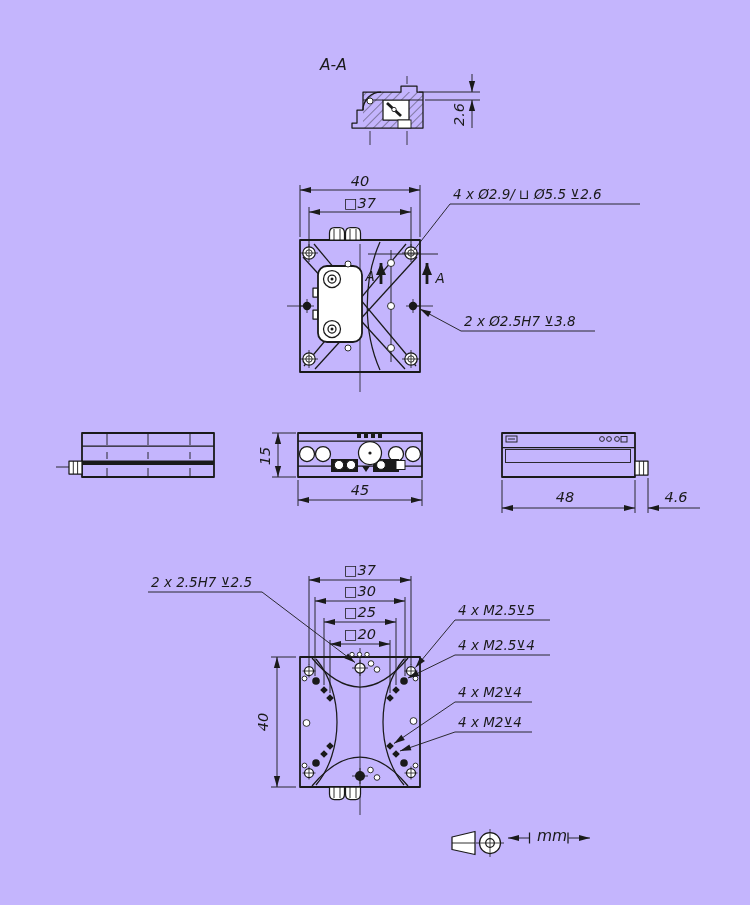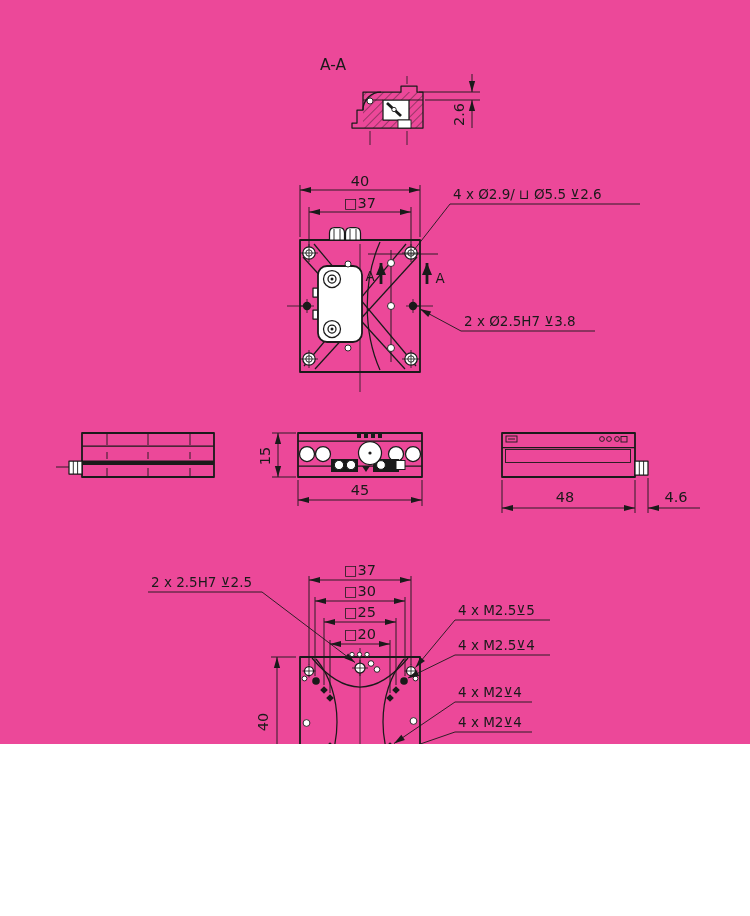--- a/index.html
+++ b/index.html
@@ -1,16 +1,16 @@
 <!DOCTYPE html>
 <html><head>
 <meta charset="utf-8">
 <style>
   html,body{margin:0;padding:0;background:#ffffff;}
-  .page{width:750px;height:744px;position:relative;background:#ec4899;overflow:hidden;}
+  .page{width:750px;height:905px;position:relative;background:#c4b5fd;overflow:hidden;font-style:italic;}
   svg text{font-family:"DejaVu Sans","Liberation Sans",sans-serif;fill:#1a1a1a;}
   .ts{font-size:13.5px;}          
   .td{font-size:14.5px;}          
   .tl{font-size:15.5px;}          
   .tm{text-anchor:middle;}
   .o2{stroke:#1a1a1a;stroke-width:1.8;fill:none;stroke-linejoin:round;}
   .o1{stroke:#1a1a1a;stroke-width:1.25;fill:none;stroke-linejoin:round;}
   .thin{stroke:#1a1a1a;stroke-width:0.9;fill:none;}
   .cl{stroke:#1a1a1a;stroke-width:0.8;fill:none;}
   .wfill{fill:#ffffff;}

